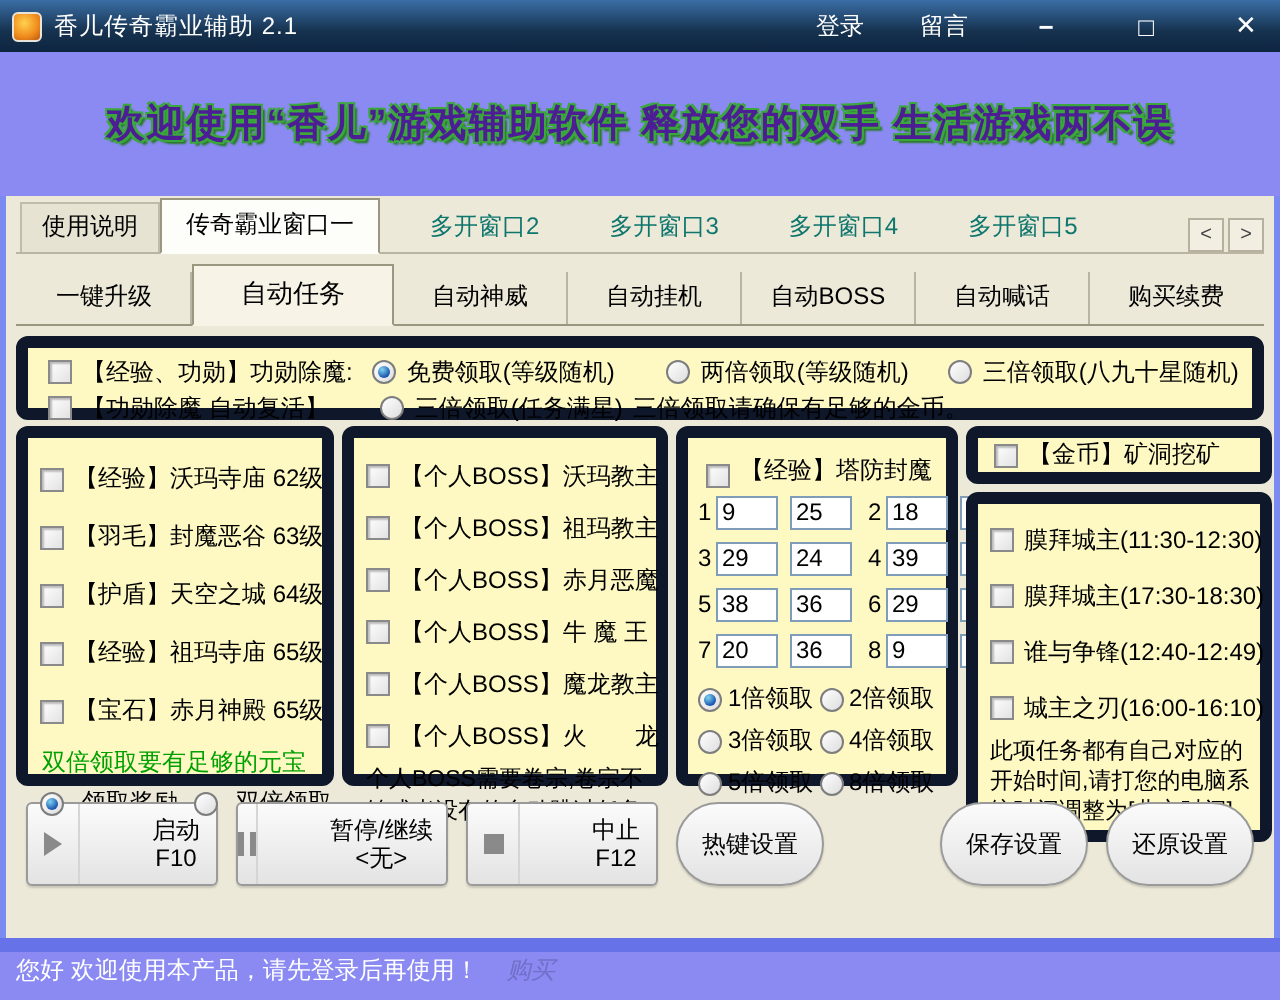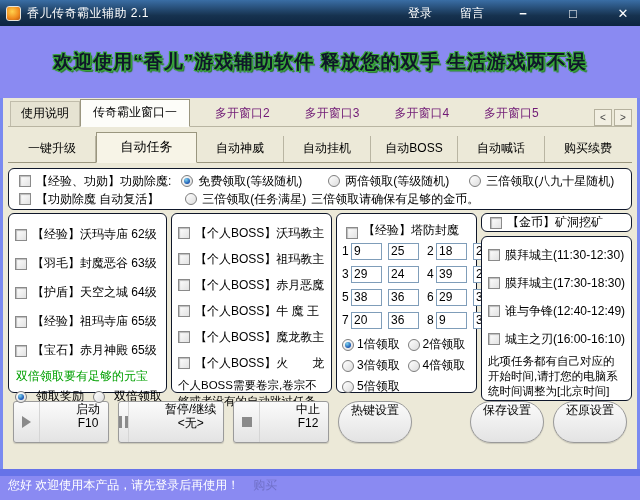--- a/index.html
+++ b/index.html
@@ -11,44 +11,44 @@
   .titlebar { height:26px; background:linear-gradient(#3a6ea5,#16324f 60%,#0d2440); display:flex; align-items:center; padding:0 6px; color:#fff; flex:0 0 auto; }
   .app-icon { width:15px; height:15px; border-radius:3px; background:radial-gradient(circle at 40% 35%, #ffd24d, #f08a1d 60%, #b85a10); border:1px solid #e8e4da; margin-right:6px; }
   .title-text { font-size:12px; letter-spacing:.5px; }
   .titlebar-right { margin-left:auto; display:flex; align-items:center; gap:28px; }
   .tb-link { cursor:pointer; font-size:12px; }
   .tb-btn { width:22px; text-align:center; font-size:13px; font-weight:bold; cursor:pointer; }
 
   
   .banner { height:72px; background:#8a8af2; display:flex; align-items:center; justify-content:center; flex:0 0 auto; }
   .banner span {
-    color:#0f172a; font-size:19px; font-weight:bold; letter-spacing:1px; white-space:nowrap;
+    color:#4c1d95; font-size:19px; font-weight:bold; letter-spacing:1px; white-space:nowrap;
     text-shadow:-1px -1px 0 #3aa83a, 1px -1px 0 #3aa83a, -1px 1px 0 #3aa83a, 1px 1px 0 #3aa83a, 2px 2px 1px #2a7a2a;
   }
 
   
   .content { flex:1 1 auto; background:#ece9d8; border-left:3px solid #7a8af0; border-right:3px solid #7a8af0; padding:4px 5px 0 5px; overflow:hidden; }
 
   
   .maintabs { display:flex; align-items:flex-end; height:25px; border-bottom:1px solid #b9b5a2; padding-left:2px; }
   .mtab { padding:3px 10px 4px; cursor:pointer; white-space:nowrap; }
   .mtab.first { border:1px solid #c0bcab; border-bottom:none; background:#e6e3d2; }
   .mtab.active { background:#fdfdf9; border:1px solid #9a967f; border-bottom:1px solid #fdfdf9; margin-bottom:-1px; padding:4px 12px 5px; font-size:12px; }
-  .mtab.alt { color:#701a75;padding-left:25px; }
+  .mtab.alt { color:#0f766e;padding-left:25px; }
   .tab-scroll { margin-left:auto; display:flex; gap:2px; }
   .tsbtn { width:18px; height:17px; border:1px solid #b5b19e; background:#f2efe2; font-size:10px; line-height:15px; text-align:center; color:#444; cursor:pointer; }
 
   
   .subtabs { display:flex; align-items:flex-end; height:27px; margin-top:9px; border-bottom:1px solid #9a967f; padding:0 1px; }
   .stab { flex:1; text-align:center; padding:4px 0 5px; cursor:pointer; border-right:1px solid #b9b5a2; white-space:nowrap; }
   .stab:last-child { border-right:none; }
   .stab.active { background:#f7f4e7; border:1px solid #9a967f; border-bottom:1px solid #f7f4e7; margin-bottom:-1px; font-size:13px; padding:5px 0 6px; flex:1.15; }
 
   
-  .gbox { border:1px solid #0f172a; border-radius:6px; background:#ffffff; }
+  .gbox { border:6px solid #0f172a; border-radius:6px; background:#fef9c3; }
 
   .topbox { margin-top:5px; height:42px; padding:3px 6px 0 10px; }
   .trow { display:flex; align-items:center; height:18px; }
   .trow .gap1 { width:10px; } .trow .gap2 { width:26px; } .trow .gap3 { width:20px; }
   .goldnote { margin-left:38px; }
 
   
   .cb { width:12px; height:12px; background:linear-gradient(135deg,#fff,#e2e2e2); border:1px solid #8a8a8a; box-shadow:inset 1px 1px 1px #bbb; display:inline-block; flex:0 0 auto; cursor:pointer; }
   .rb { width:12px; height:12px; border-radius:50%; background:linear-gradient(135deg,#fff,#ddd); border:1px solid #7d7d7d; display:inline-block; position:relative; flex:0 0 auto; cursor:pointer; }
   .rb.on::after { content:""; position:absolute; left:2px; top:2px; width:6px; height:6px; border-radius:50%; background:radial-gradient(circle at 35% 30%,#7fd4ee,#1a55b0 70%); }
@@ -80,34 +80,34 @@
   .mult .lbl { margin-left:3px; }
 
   
   .minebox { height:30px; display:flex; align-items:center; padding-left:8px; }
   .timedbox { flex:1; padding:4px 4px 2px 6px; }
   .timedbox .item-row { height:28px; }
   .c4note { font-size:11.5px; line-height:14px; margin-top:1px; white-space:nowrap; }
 
   
   .actionbar { display:flex; align-items:center; margin-top:8px; padding:0 5px; gap:9px; }
-  .abtn { height:42px; border:1px solid #9a9a9a; border-radius:3px; background:linear-gradient(#fbfbfb,#e3e3e3); display:flex; cursor:pointer; box-shadow:0 1px 1px rgba(0,0,0,.15);gap:28px; }
+  .abtn { height:42px; border:1px solid #9a9a9a; border-radius:3px; background:linear-gradient(#fbfbfb,#e3e3e3); display:flex; align-items:center; cursor:pointer; box-shadow:0 1px 1px rgba(0,0,0,.15);gap:28px; }
   .abtn .icon-cell { width:30px; display:flex; align-items:center; justify-content:center; border-right:1px solid #d5d5d5; height:100%; }
   .abtn .txt { flex:1; text-align:center; line-height:14px; padding:0 8px; white-space:nowrap; }
   .b-start { width:96px; } .b-pause { width:106px; } .b-stop { width:96px; }
   .b-plain { width:74px; justify-content:center;border-radius:21px; }
   .b-save { margin-left:auto; }
   .play-tri { width:0; height:0; border-left:9px solid #8a8a8a; border-top:6px solid transparent; border-bottom:6px solid transparent; }
   .pause-ic { display:flex; gap:3px; } .pause-ic i { width:3px; height:12px; background:#8a8a8a; }
   .stop-sq { width:10px; height:10px; background:#8a8a8a; }
 
   
   .bluestrip { height:7px; background:#6673e8; flex:0 0 auto; }
   .footer { height:24px; background:#8a8af2; color:#fff; display:flex; align-items:flex-end; padding:0 0 6px 8px; flex:0 0 auto; }
-  .footer .buy { color:#7070c8; margin-left:14px; cursor:pointer; }
+  .footer .buy { color:#7070c8; margin-left:14px; cursor:pointer;font-style:italic; }
 </style>
 </head>
 <body>
 
 <div class="window">
 
   <div class="titlebar">
     <span class="app-icon"></span>
     <span class="title-text">香儿传奇霸业辅助 2.1</span>
     <span class="titlebar-right">
@@ -287,20 +287,24 @@
               <span class="lbl">3倍领取</span>
             </span>
           <span class="mr">
               <span class="rb"></span>
               <span class="lbl">4倍领取</span>
             </span>
           <span class="mr">
               <span class="rb"></span>
               <span class="lbl">5倍领取</span>
             </span>
+          <span class="mr">
+              <span class="rb"></span>
+              <span class="lbl">8倍领取</span>
+            </span>
         </div>
       </div>
 
       <div class="c4">
         <div class="gbox minebox">
           <span class="cb"></span>
           <span class="lbl">【金币】矿洞挖矿</span>
         </div>
         <div class="gbox timedbox">
           <div class="item-row">

